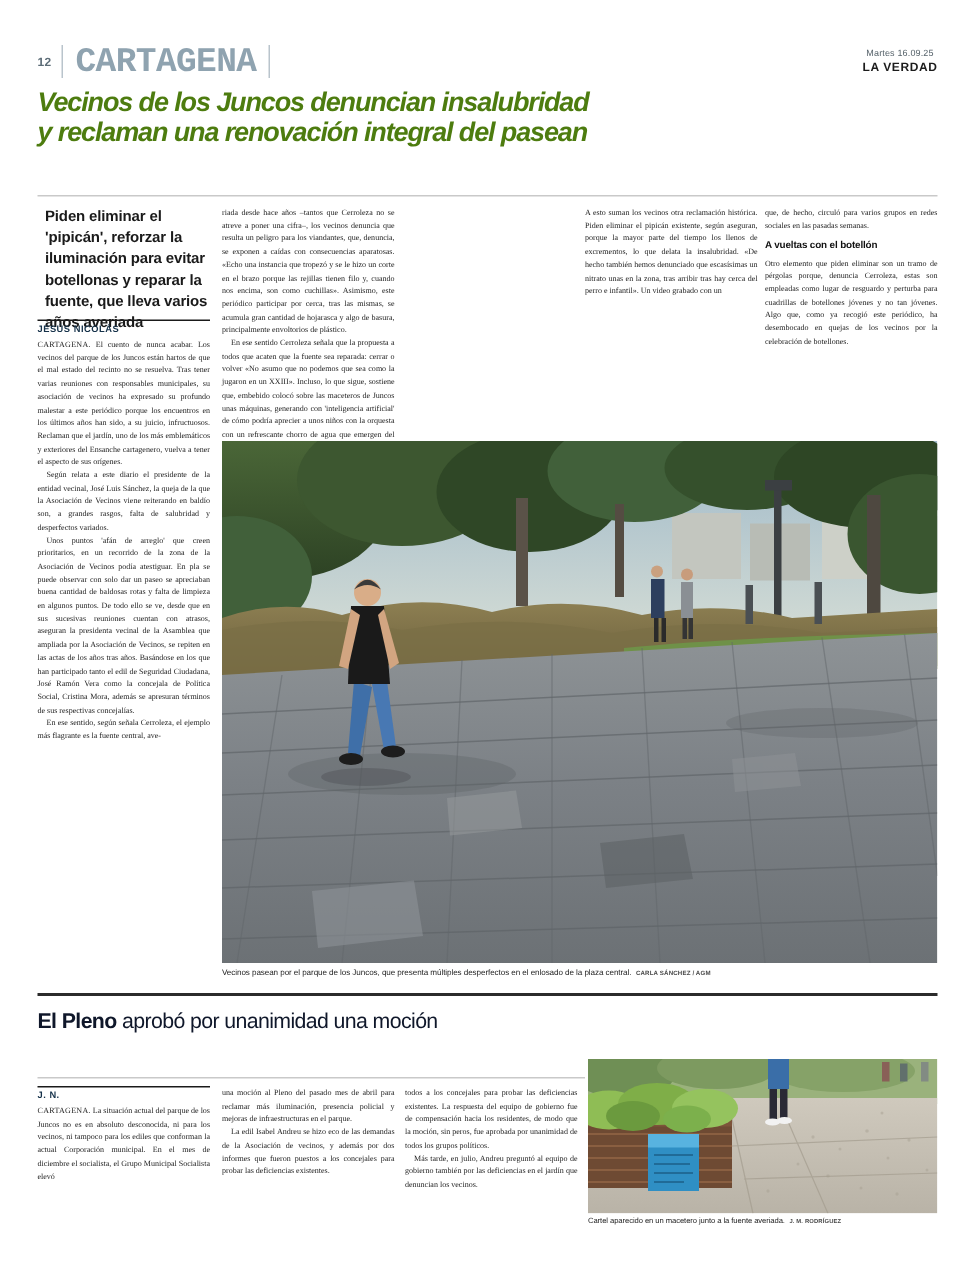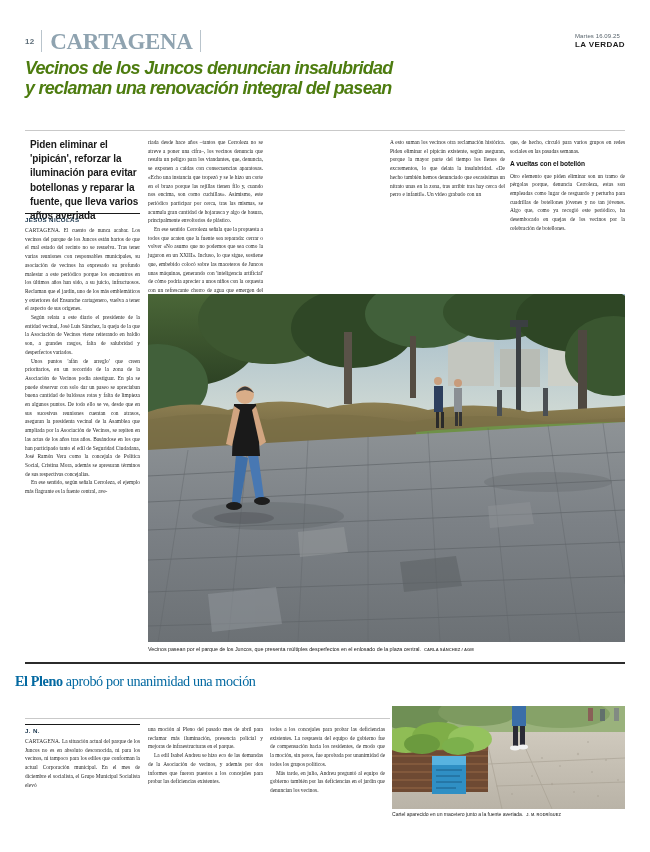--- a/index.html
+++ b/index.html
@@ -38,36 +38,36 @@
     margin-right: 7px;
     letter-spacing: .2px;
   }
   .rule-left {
     width: 1px;
     height: 22px;
     background: #b9c4cc;
     margin-right: 8px;
   }
   .section-name {
-    font-family: Liberation Serif, serif;
+    font-family: Liberation Mono, monospace;
     font-size: 23px;
     font-weight: 700;
     color: #8fa3b0;
     letter-spacing: -0.4px;
     line-height: 1;
   }
   .rule-right {
     width: 1px;
     height: 22px;
     background: #b9c4cc;
     margin-left: 8px;
   }
   .dateline {
     margin-left: auto;
-    text-align: left;
+    text-align: center;
     line-height: 1.2;
   }
   .dateline .date-txt {
     font-family: "Liberation Sans", sans-serif;
     font-size: 6px;
     color: #57636b;
     letter-spacing: .1px;
     display: block;
   }
   .dateline .brand-txt {
@@ -205,28 +205,28 @@
     left: 25px;
     width: 600px;
     height: 2.2px;
     background: #2b2b2b;
     top: 662px;
   }
 
   
   .headline2 {
     position: absolute;
-    left: 15px;
+    left: 25px;
     top: 673px;
     width: 365px;
-    font-family: Liberation Serif, serif;
+    font-family: Liberation Sans, sans-serif;
     font-weight: 400;
     font-size: 14.2px;
     line-height: 1.22;
-    color: #0369a1;
+    color: #0f172a;
     letter-spacing: -0.4px;
   }
   .headline2 .ln { display: block; }
   .headline2 b { font-weight: 700; }
 
   .hr-thin2 { top: 718px; left: 25px; width: 365px; }
 
   .byline2-rule {
     position: absolute;
     left: 25px;

